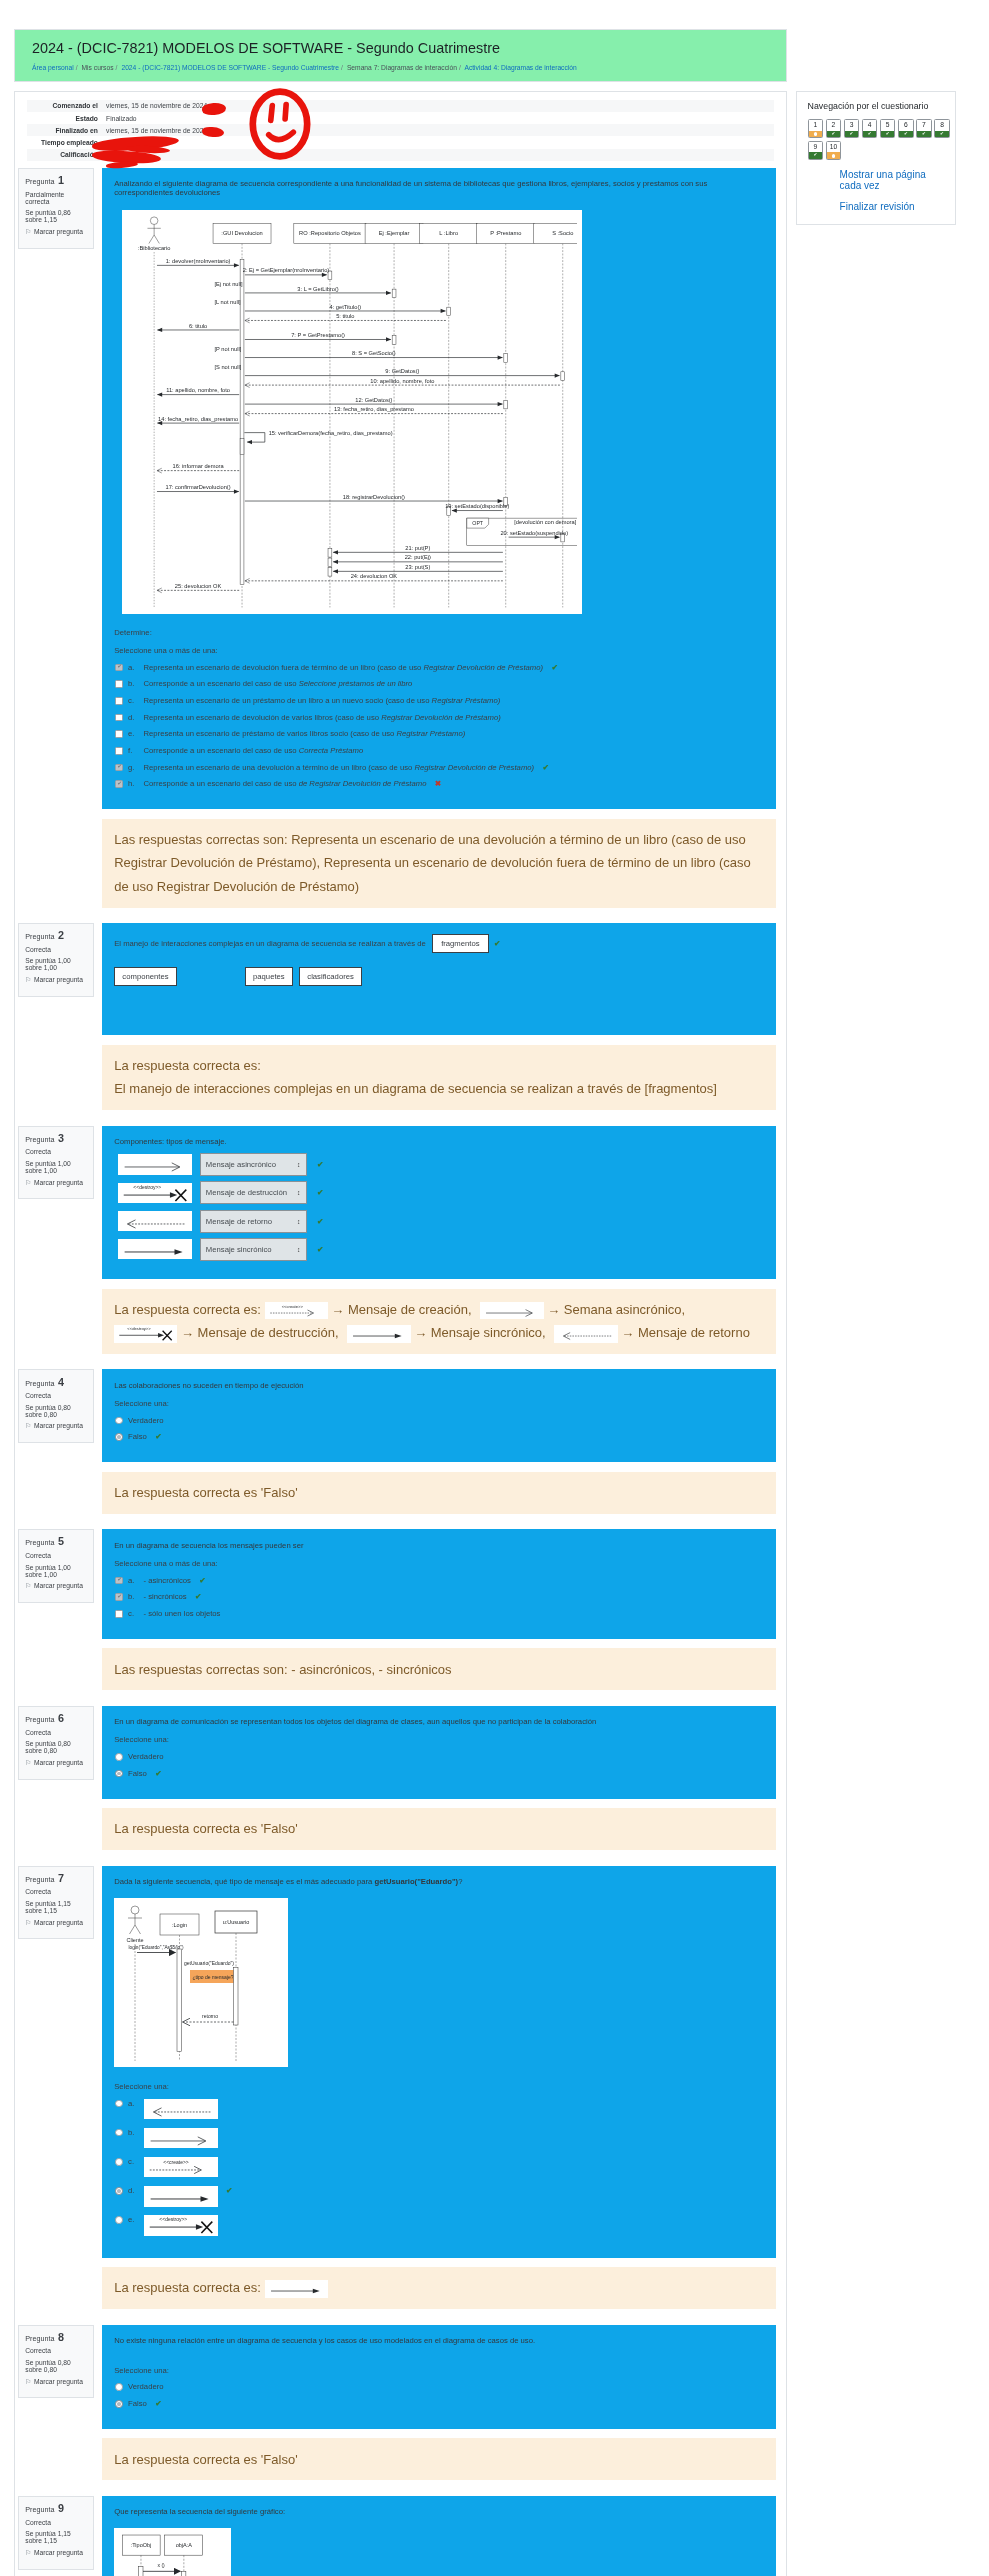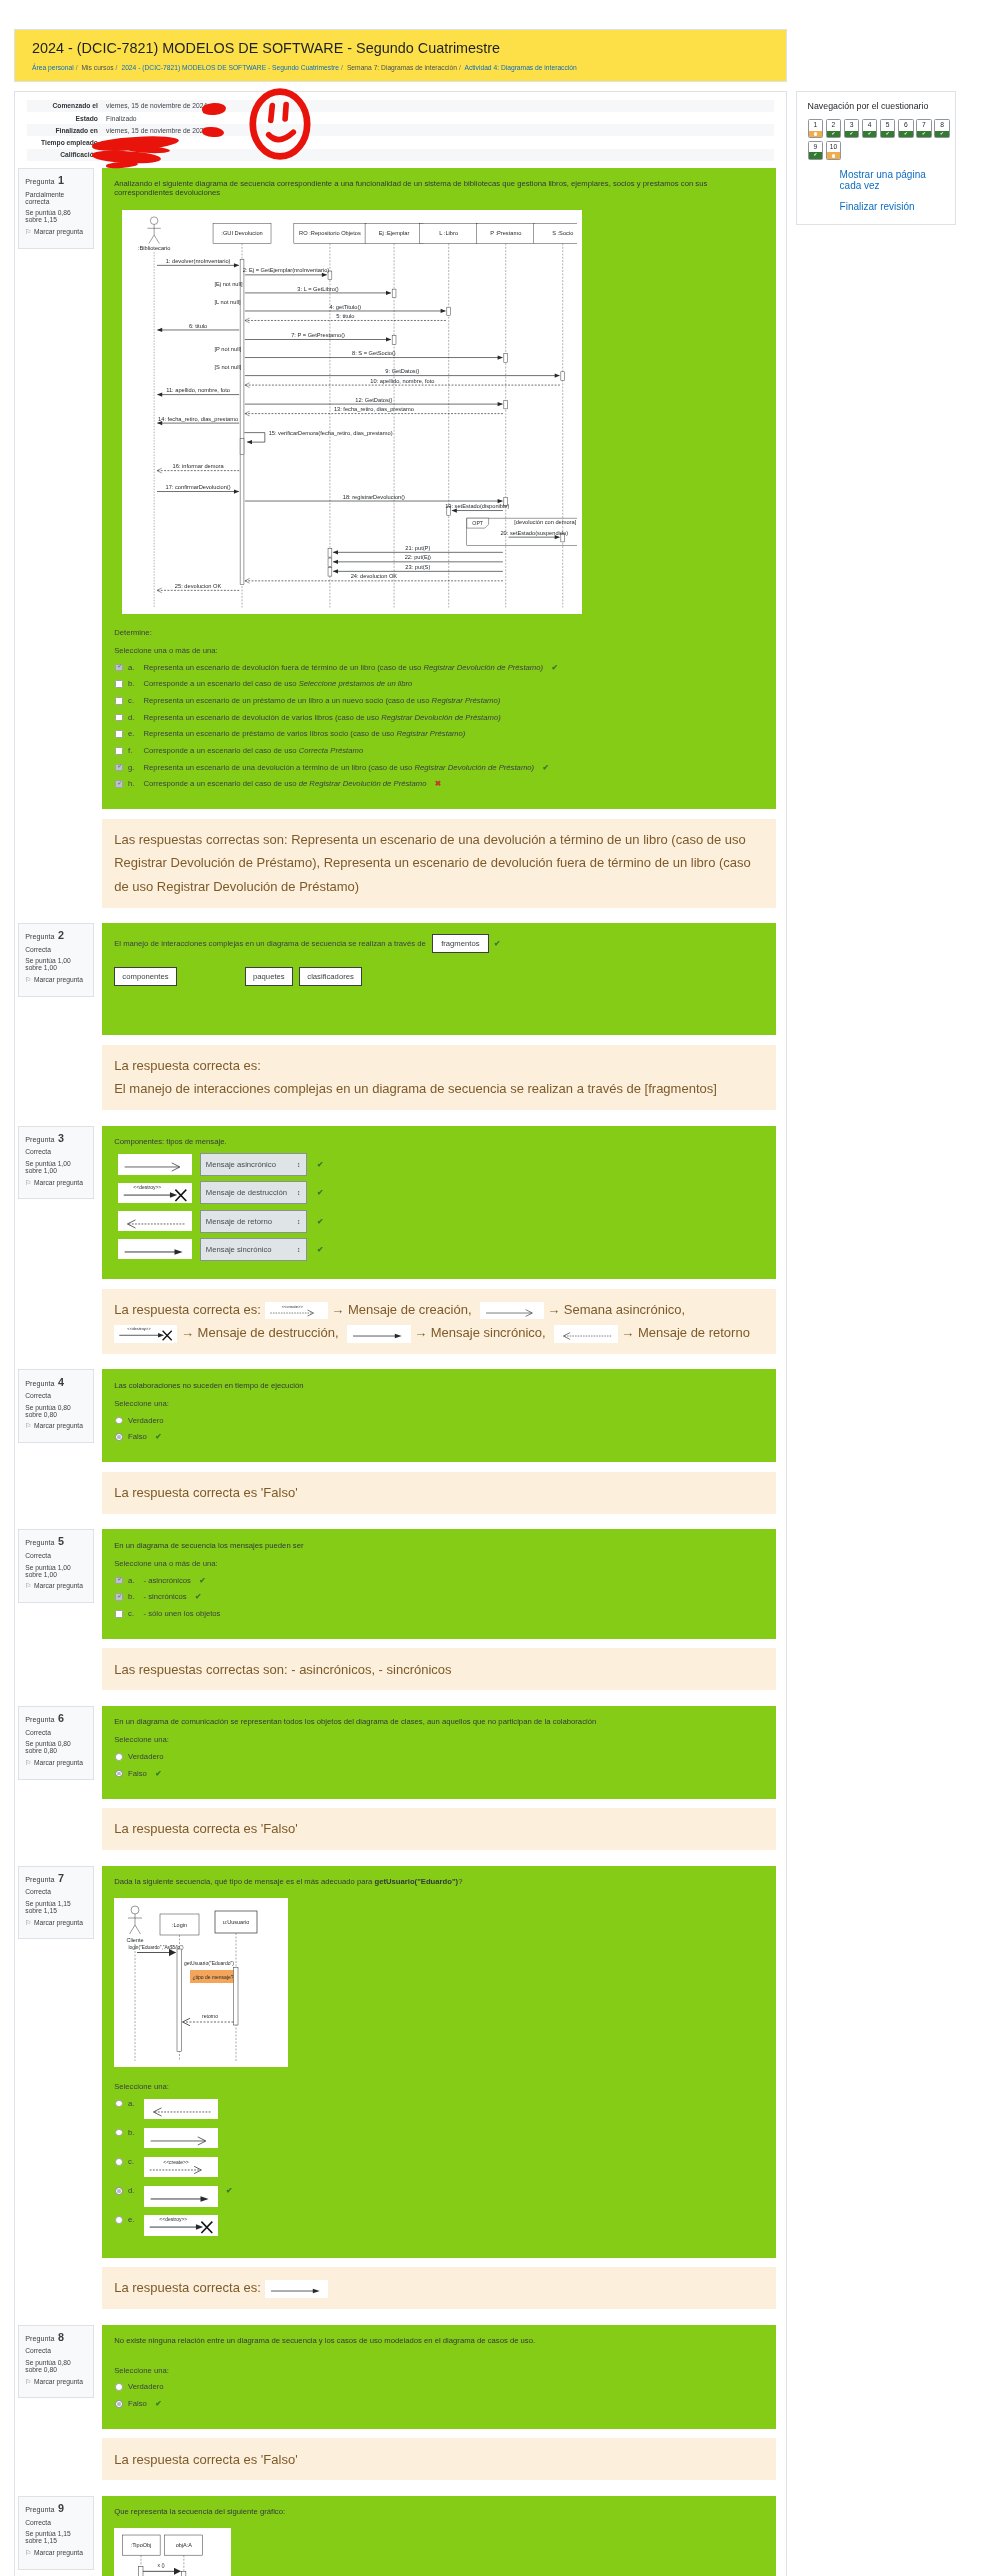--- a/index.html
+++ b/index.html
@@ -5,21 +5,21 @@
   * { box-sizing: border-box; margin: 0; padding: 0; }
   body { width: 989px; background: #fff; font-family: "Liberation Sans", sans-serif; color: #3b3f44; }
   a { text-decoration: none; }
   .page { position: relative; width: 989px; }
 
   
   .topwrap { display: flex; gap: 9.3px; padding: 29px 10.3px 0 14px; align-items: flex-start; }
   .leftcol { width: 773px; flex: none; }
   .sidecol { width: 160px; flex: none; margin-top: 62px; }
 
-  .header-card { border: 0.5px solid #dee2e6; background: #fde047; padding: 10.3px 15.5px 9.3px 17px; }
+  .header-card { border: 0.5px solid #dee2e6; background: #86efac; padding: 10.3px 15.5px 9.3px 17px; }
   .header-card h1 { font-size: 14.4px; font-weight: 400; color: #1d2125; margin-bottom: 8.2px; }
   .crumbs { font-size: 6.7px; color: #495057; }
   .crumbs .bc-link { color: #0f6cbf; cursor: pointer; }
   .crumbs .sep { color: #6c757d; margin: 0 2.1px; }
 
   .main-card { position: relative; border: 0.5px solid #dee2e6; background: #fff; margin-top: 8.8px; padding-bottom: 15.5px; }
 
   
   .sumtable { margin: 8.2px 0 5.2px 12px; width: 747px; border-collapse: collapse; font-size: 6.7px; }
   .sumtable tr:nth-child(odd) { background: #f6f7f8; }
@@ -34,21 +34,21 @@
   
   .qblock { display: flex; margin: 7.2px 10.3px 15.5px 3.1px; align-items: flex-start; }
   .qinfo { width: 76px; flex: none; border: 0.5px solid #dee2e6; background: #f8f9fa; padding: 5.2px 5.2px 7.2px 6.2px; font-size: 6.7px; color: #3b3f44; }
   .qinfo .qno { font-size: 7.2px; }
   .qinfo .qno b { font-size: 10.8px; font-weight: 700; margin-left: 1.5px; }
   .qinfo > div { margin-bottom: 4.6px; }
   .qflag { color: #3b3f44; cursor: pointer; }
   .flagico { color: #6c757d; margin-right: 2.6px; }
   .flagico::before { content: "⚐"; }
   .qbody { flex: 1; margin-left: 7.7px; min-width: 0; }
-  .formulation { background: #84cc16; padding: 11.3px 12.4px 13.4px 12.4px; font-size: 7.7px; }
+  .formulation { background: #0ea5e9; padding: 11.3px 12.4px 13.4px 12.4px; font-size: 7.7px; }
   .feedback { background: #fcefdc; color: #7d5a29; padding: 9.3px 12.4px; font-size: 13px; margin-top: 9.3px; line-height: 1.8; }
 
   .qtext { margin-bottom: 7.2px; color: #33383d; }
   .prompt { margin: 9.3px 0 2.1px 0; }
   .opts { margin-left: 1px; }
   .opt { display: flex; align-items: flex-start; gap: 5.2px; margin: 7.7px 0; }
   .opt .letter { width: 10.3px; flex: none; }
   .opt .otext em { font-style: italic; }
   .cb, .rb { display: inline-block; width: 7.7px; height: 7.7px; border: 0.5px solid #9aa0a6; background: #fff; flex: none; margin-top: 1px; position: relative; }
   .cb { border-radius: 1.5px; }

